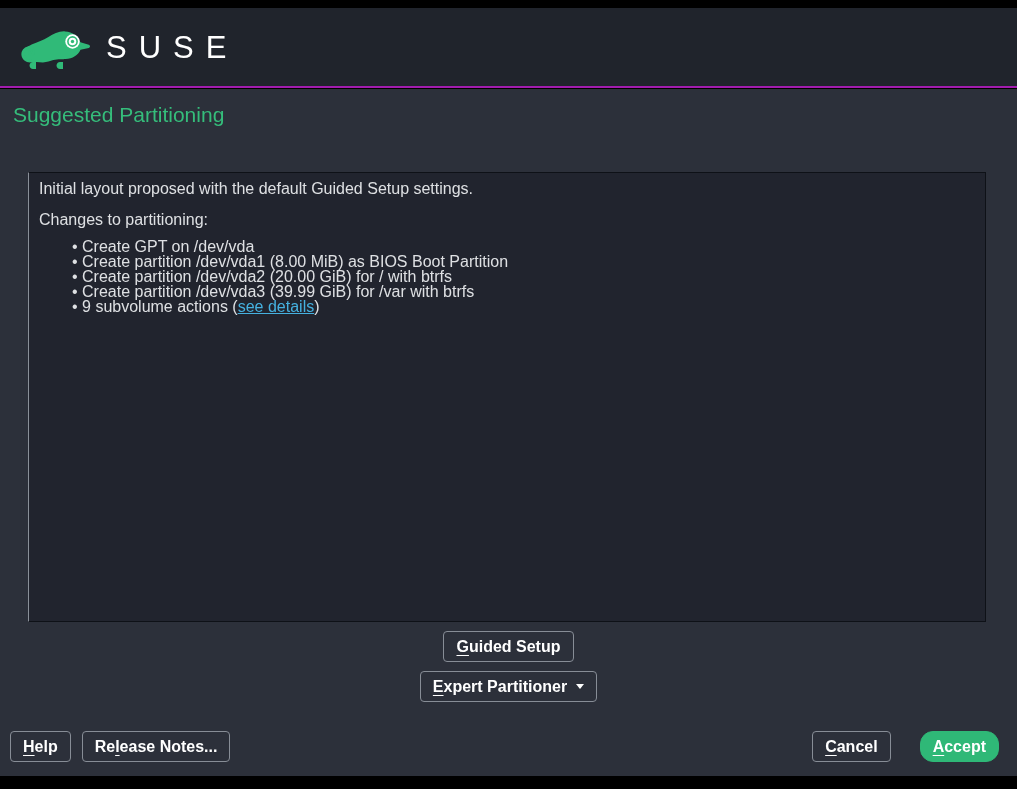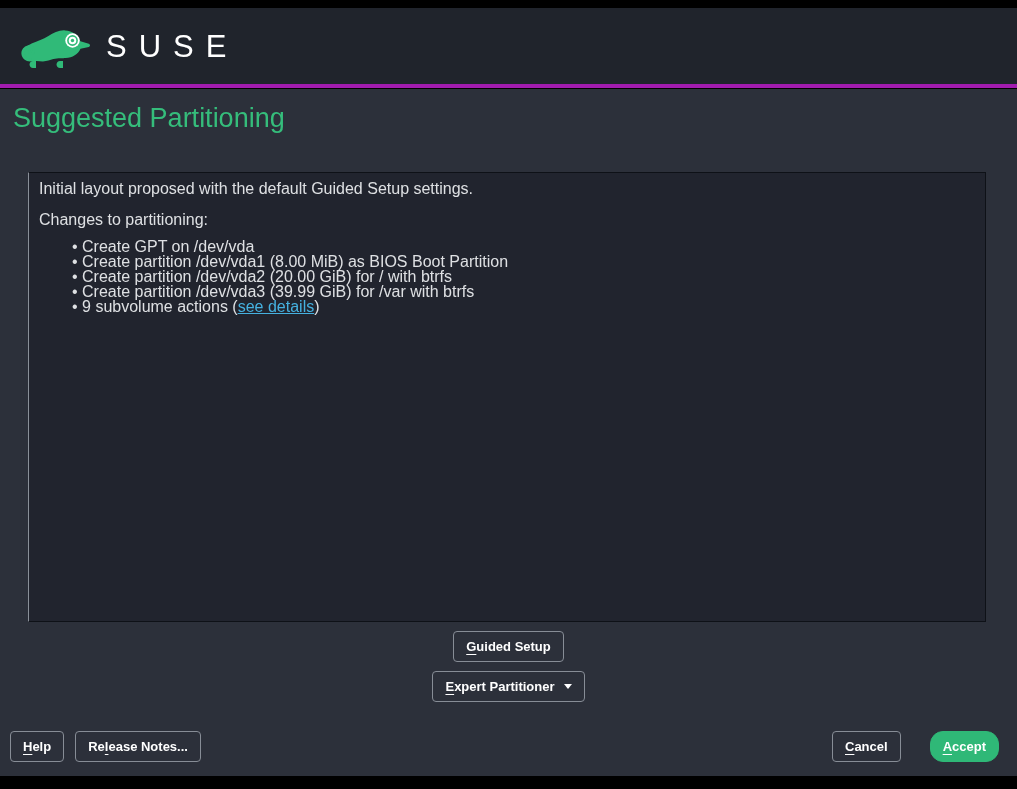--- a/index.html
+++ b/index.html
@@ -10,37 +10,37 @@
     position: relative;
     overflow: hidden;
   }
   .edge-strip { position: absolute; left: 0; right: 0; background: #000; }
   .edge-top { top: 0; height: 8px; }
   .edge-bottom { bottom: 0; height: 13px; }
 
   .header-bar {
     position: absolute; top: 8px; left: 0; right: 0; height: 80px;
     background: #20242c;
-    border-bottom: 4px solid #a21caf;
+    border-bottom: 2px solid #a21caf;
     display: flex; align-items: center;
   }
   .logo { display: flex; align-items: center; margin-left: 20px; }
   .logo svg { display: block; }
   .logo-text {
     color: #ffffff; font-size: 31px; font-weight: 500;
     letter-spacing: 12px; margin-left: 12px; line-height: 1;
   }
 
   .body-area {
     position: absolute; top: 89px; left: 0; right: 0; bottom: 13px;
     background: #2c303a;
   }
   .page-title {
     position: absolute; left: 13px; top: 14px;
-    color: #35bd7b; font-size: 27px; font-weight: 400; text-align: center;
+    color: #35bd7b; font-size: 21px; font-weight: 400; text-align: center;
   }
 
   .rich-text-box {
     position: absolute; left: 28px; top: 83px; width: 958px; height: 450px;
     background: #21242e;
     border: 1px solid #0e1117;
     border-left-color: #8a9099;
     color: #dee0e3;
     font-size: 16px; line-height: 15px;
     padding: 8px 10px;
@@ -52,21 +52,21 @@
   .actions-list li::before { content: "• "; }
   .link {
     color: #45b1e0; text-decoration: underline; cursor: pointer;
   }
 
   .btn {
     display: inline-flex; align-items: center; justify-content: center;
     height: 31px; padding: 0 12px;
     background: transparent;
     border: 1px solid #878d96; border-radius: 4px;
-    color: #ffffff; font-size: 13px; font-weight: bold;
+    color: #ffffff; font-size: 16px; font-weight: bold;
     font-family: "Liberation Sans", sans-serif;
     cursor: pointer; white-space: nowrap;
   }
   .btn .mn { text-decoration: underline; text-underline-offset: 3px; }
   .btn-accept { background: #2fb877; border-color: #2fb877; border-radius: 13px; }
 
   .center-buttons {
     position: absolute; left: 0; right: 0; top: 542px;
     display: flex; flex-direction: column; align-items: center; gap: 9px;
   }

